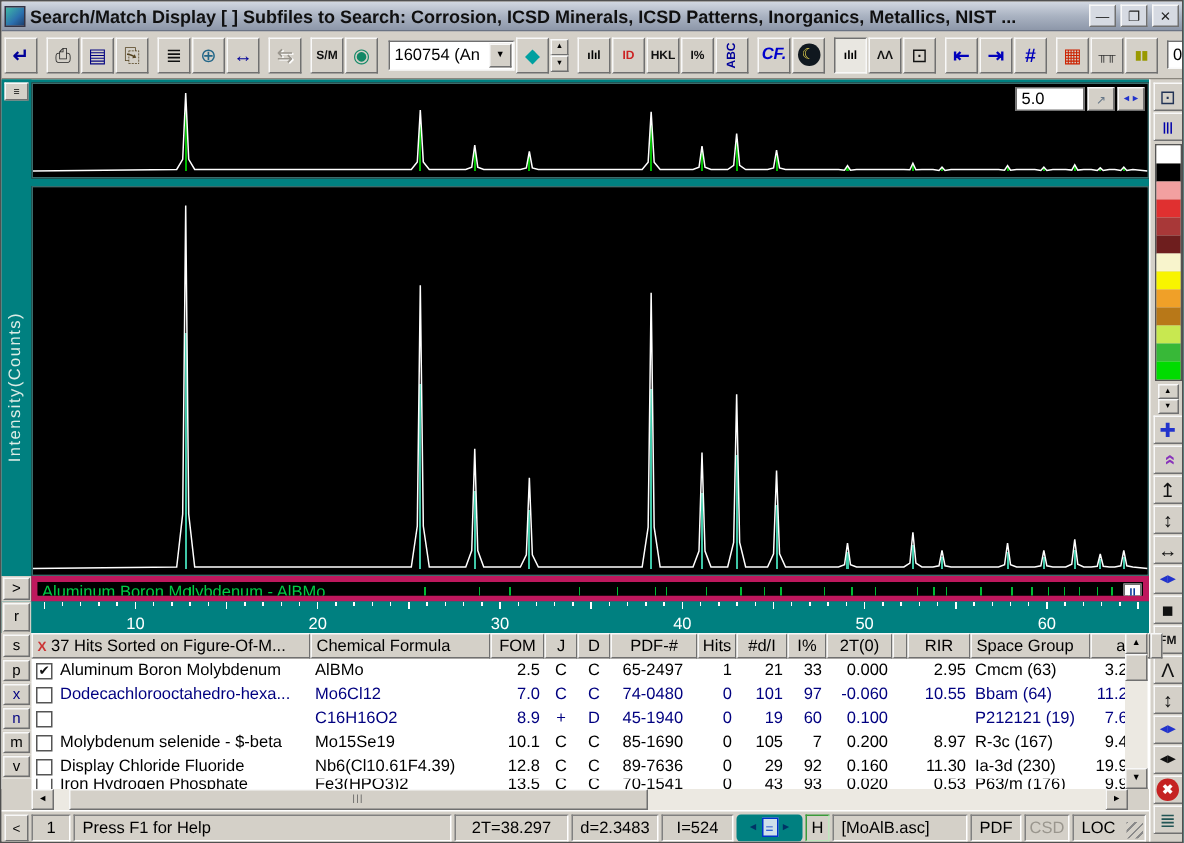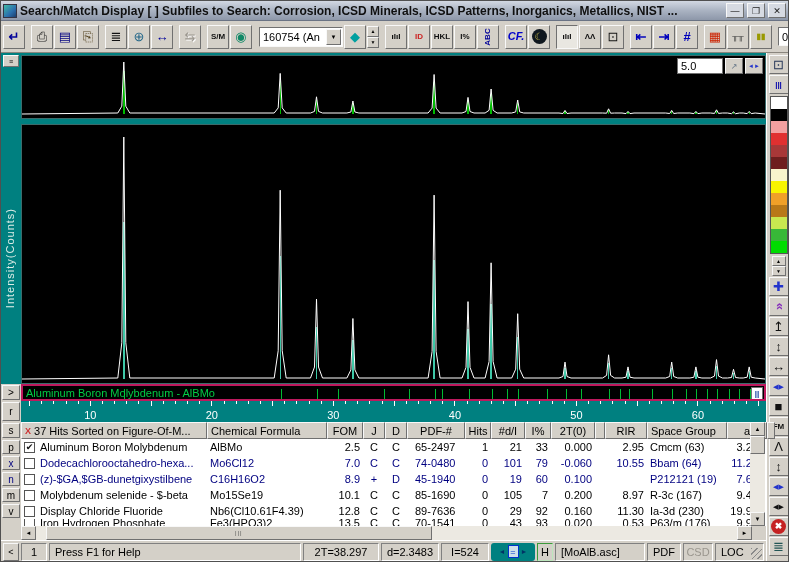--- a/index.html
+++ b/index.html
@@ -56,21 +56,21 @@
   .preview-controls { position:absolute; top:2px; right:2px; display:flex; gap:2px; align-items:center; }
   .pv-input { width:46px; height:16px; background:#fff; border:1px solid #707070; font-family:inherit; font-size:11px; padding-left:3px; }
   .pv-btn { width:18px; height:16px; display:flex; align-items:center; justify-content:center; font-size:8px;
     background:#d4d0c8; border:1px solid; border-color:#f8f8f8 #707070 #707070 #f8f8f8; }
 
   
   .pattern-row { height:17px; display:flex; }
   .gutter { width:20px; flex:none; background:#d4d0c8; display:flex; align-items:stretch; padding:1px; }
   .gutter-btn { flex:1; display:flex; align-items:center; justify-content:center; font-size:10px;
     background:#d4d0c8; border:1px solid; border-color:#f8f8f8 #707070 #707070 #f8f8f8; }
-  .pattern-bar { flex:1; background:#000; border:2px solid #be185d; position:relative; overflow:hidden; }
+  .pattern-bar { flex:1; background:#000; border:4px solid #be185d; position:relative; overflow:hidden; }
   .pattern-bar svg { position:absolute; left:0; top:0; }
   .pattern-label { position:absolute; left:3px; top:1px; color:#00cc44; font-size:11px; white-space:nowrap; }
   .pause-btn { position:absolute; right:1px; top:1px; width:12px; height:13px; background:#fff; border:1px solid #707070;
     color:#003399; font-size:8px; font-weight:bold; display:flex; align-items:center; justify-content:center; }
   .axis-row { height:21px; display:flex; background:#008080; }
   .axis-wrap { flex:1; position:relative; background:#008080; }
   .axis-wrap svg { position:absolute; left:0; top:0; }
 
   
   .table-block { position:relative; background:#fff; }
@@ -486,34 +486,33 @@
               <span class="checkbox"></span>
               <span>Dodecachlorooctahedro-hexa...</span>
             </div>
             <div class="td c-formula">Mo6Cl12</div>
             <div class="td c-fom">7.0</div>
             <div class="td c-j">C</div>
             <div class="td c-d">C</div>
             <div class="td c-pdf">74-0480</div>
             <div class="td c-hits">0</div>
             <div class="td c-dl">101</div>
-            <div class="td c-ipct">79</div>
+            <div class="td c-ipct">97</div>
             <div class="td c-t0">-0.060</div>
             <div class="td c-gap"></div>
             <div class="td c-rir">10.55</div>
             <div class="td c-sg">Bbam (64)</div>
             <div class="td c-a">11.249</div>
           </div>
           <div class="trow" style="color: rgb(0, 0, 128);">
             <div class="gutter">
               <div class="gutter-btn">n</div>
             </div>
             <div class="td c-name">
               <span class="checkbox"></span>
-              <span>(z)-$GA,$GB-dunetgixystilbene</span>
             </div>
             <div class="td c-formula">C16H16O2</div>
             <div class="td c-fom">8.9</div>
             <div class="td c-j">+</div>
             <div class="td c-d">D</div>
             <div class="td c-pdf">45-1940</div>
             <div class="td c-hits">0</div>
             <div class="td c-dl">19</div>
             <div class="td c-ipct">60</div>
             <div class="td c-t0">0.100</div>

